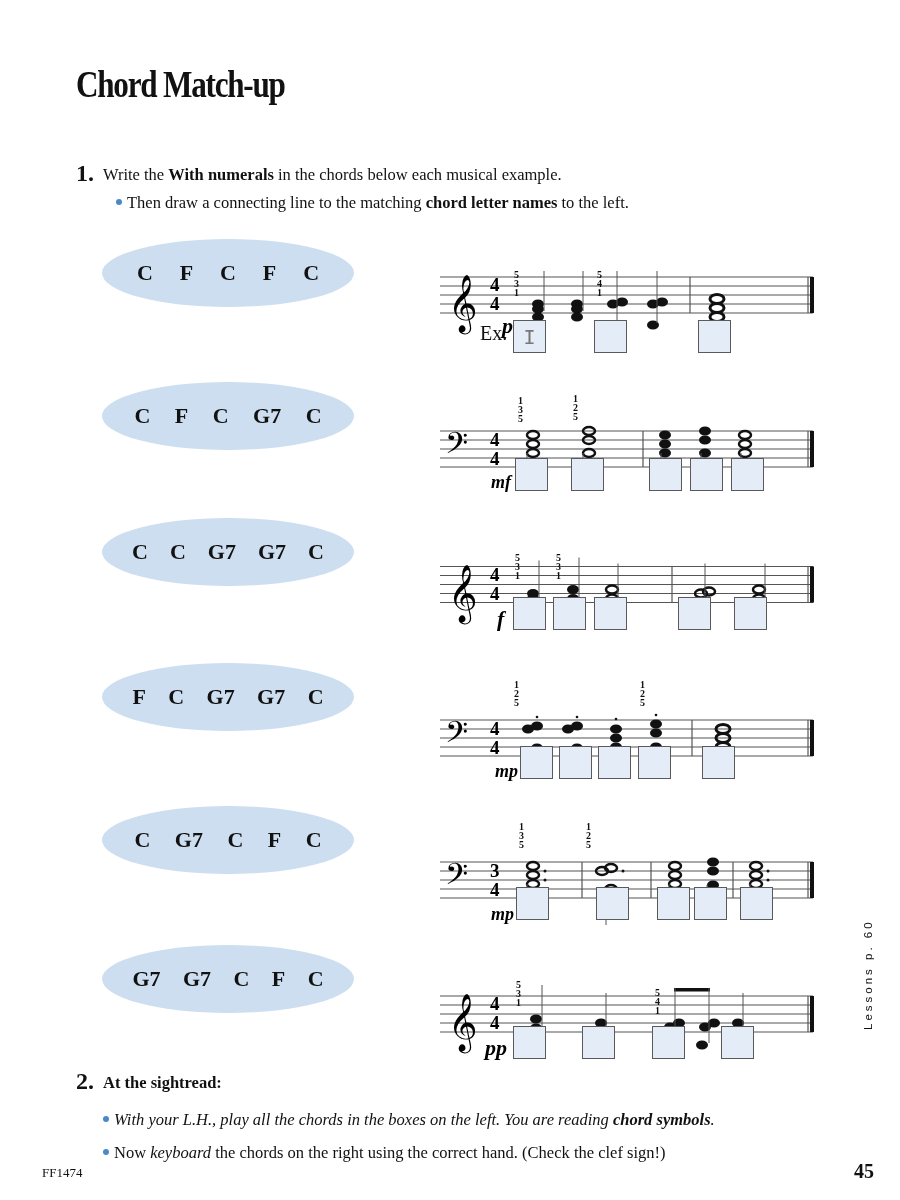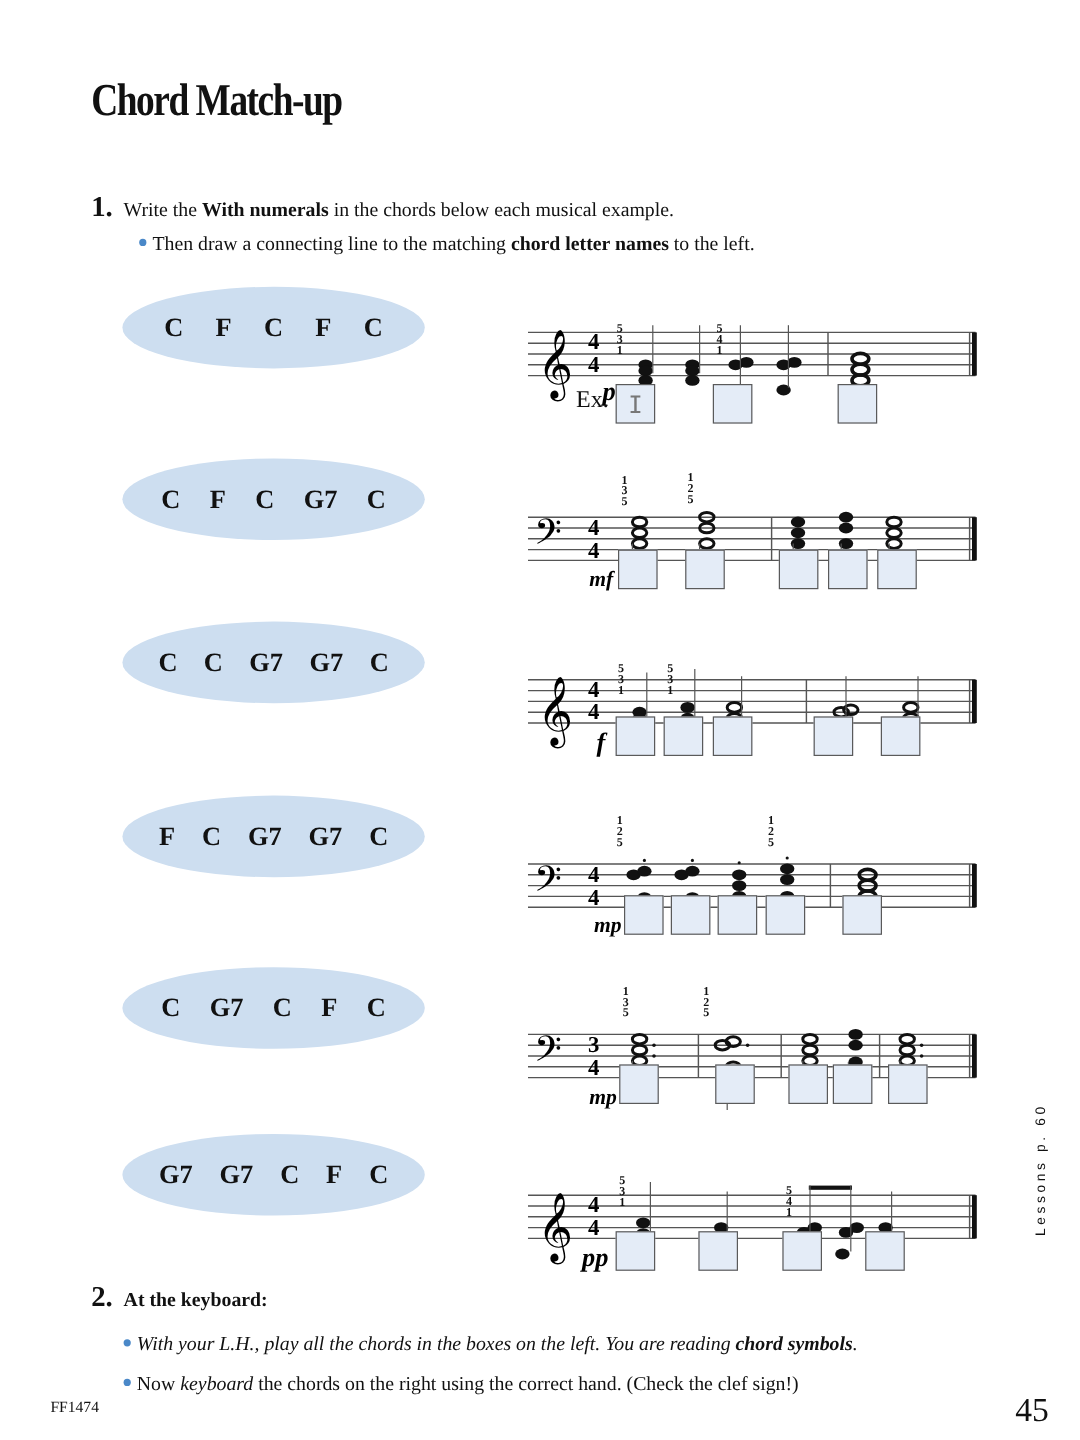--- a/index.html
+++ b/index.html
@@ -12,21 +12,21 @@
   .bullet { display:inline-block; width:6px; height:6px; border-radius:50%;
             background:#4a88c8; margin-right:5px; vertical-align:middle; position:relative; top:-2px; }
   .oval { position:absolute; width:252px; height:68px; border-radius:50%; background:#cddef0;
           display:flex; align-items:center; justify-content:space-evenly; padding:0 8px; box-sizing:border-box; }
   .oval span { font-size:22px; font-weight:bold; }
   .staff { position:absolute; left:430px; width:400px; height:150px; }
   .box { position:absolute; width:33px; height:33px; background:#e4ecf7; border:1.5px solid #5a5a5a; box-sizing:border-box;
          display:flex; align-items:center; justify-content:center; font-family:"DejaVu Sans Mono",monospace; font-size:20px; color:#777; }
   .ex-label { position:absolute; font-size:20px;font-family:Liberation Serif, serif; }
   .footer-code { position:absolute; left:42px; top:1165px; font-size:13px; }
-  .page-num { position:absolute; right:26px; top:1160px; font-size:28px; }
+  .page-num { position:absolute; right:26px; top:1160px; font-size:20px;font-weight:bold; }
   .side-ref { position:absolute; left:862px; top:1030px; font-family:"Liberation Sans",sans-serif; font-size:11.5px;
               letter-spacing:3px; transform:rotate(-90deg); transform-origin:left top; white-space:nowrap; }
 </style>
 </head>
 <body>
 
 <div class="title">Chord Match-up</div>
 
 <div class="q-num" style="left:76px;top:160px;">1.</div>
 <div class="q-line" style="left:103px;top:165px;">
@@ -433,21 +433,21 @@
   </div>
 <div style="position:absolute;left:655px;top:988px;font-size:10px;font-weight:bold;line-height:9px;text-align:center;">
   <div>5</div>
     <div>4</div>
     <div>1</div>
   </div>
 
 <div class="side-ref">Lessons p. 60</div>
 
 <div class="q-num" style="left:76px;top:1068px;">2.</div>
-<div class="q-line" style="left:103px;top:1073px;font-weight:bold;">At the keyboard:</div>
+<div class="q-line" style="left:103px;top:1073px;font-weight:bold;">At the sightread:</div>
 <div class="q-line" style="left:103px;top:1110px;font-style:italic;">
   <span class="bullet"></span><span>With your L.H., play all the chords in the boxes on the left. You are reading </span><b>chord symbols</b><span>.</span>
 </div>
 <div class="q-line" style="left:103px;top:1143px;">
   <span class="bullet"></span><span>Now </span><i>keyboard</i><span> the chords on the right using the correct hand. (Check the clef sign!)</span>
 </div>
 
 <div class="footer-code">FF1474</div>
 <div class="page-num">45</div>
 

